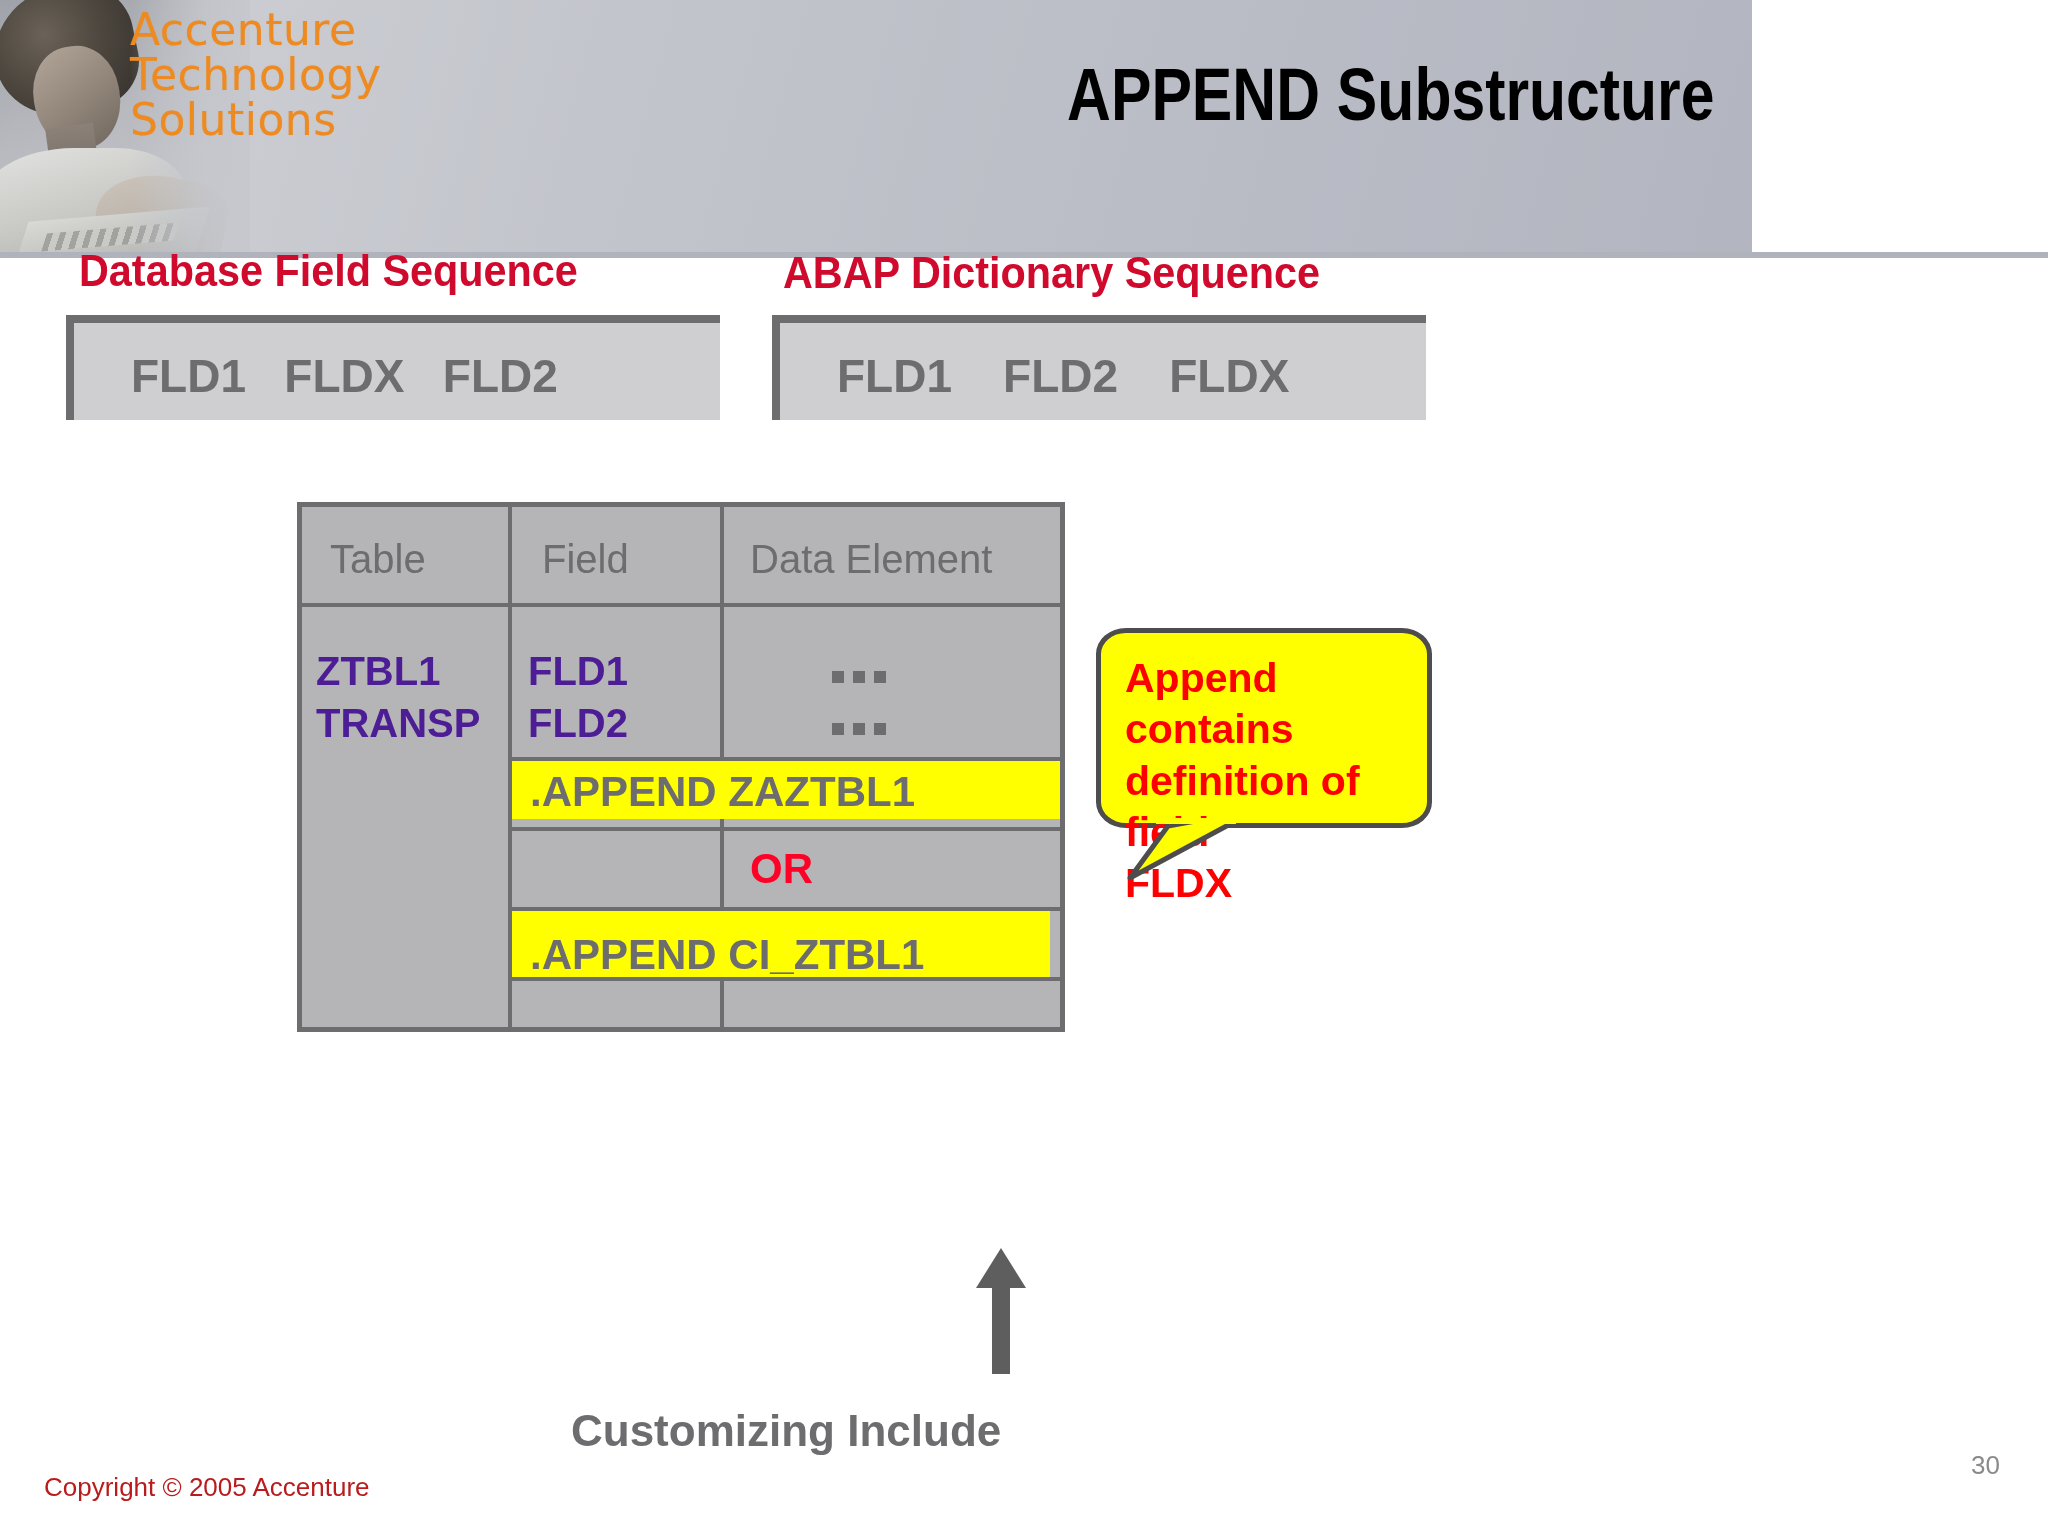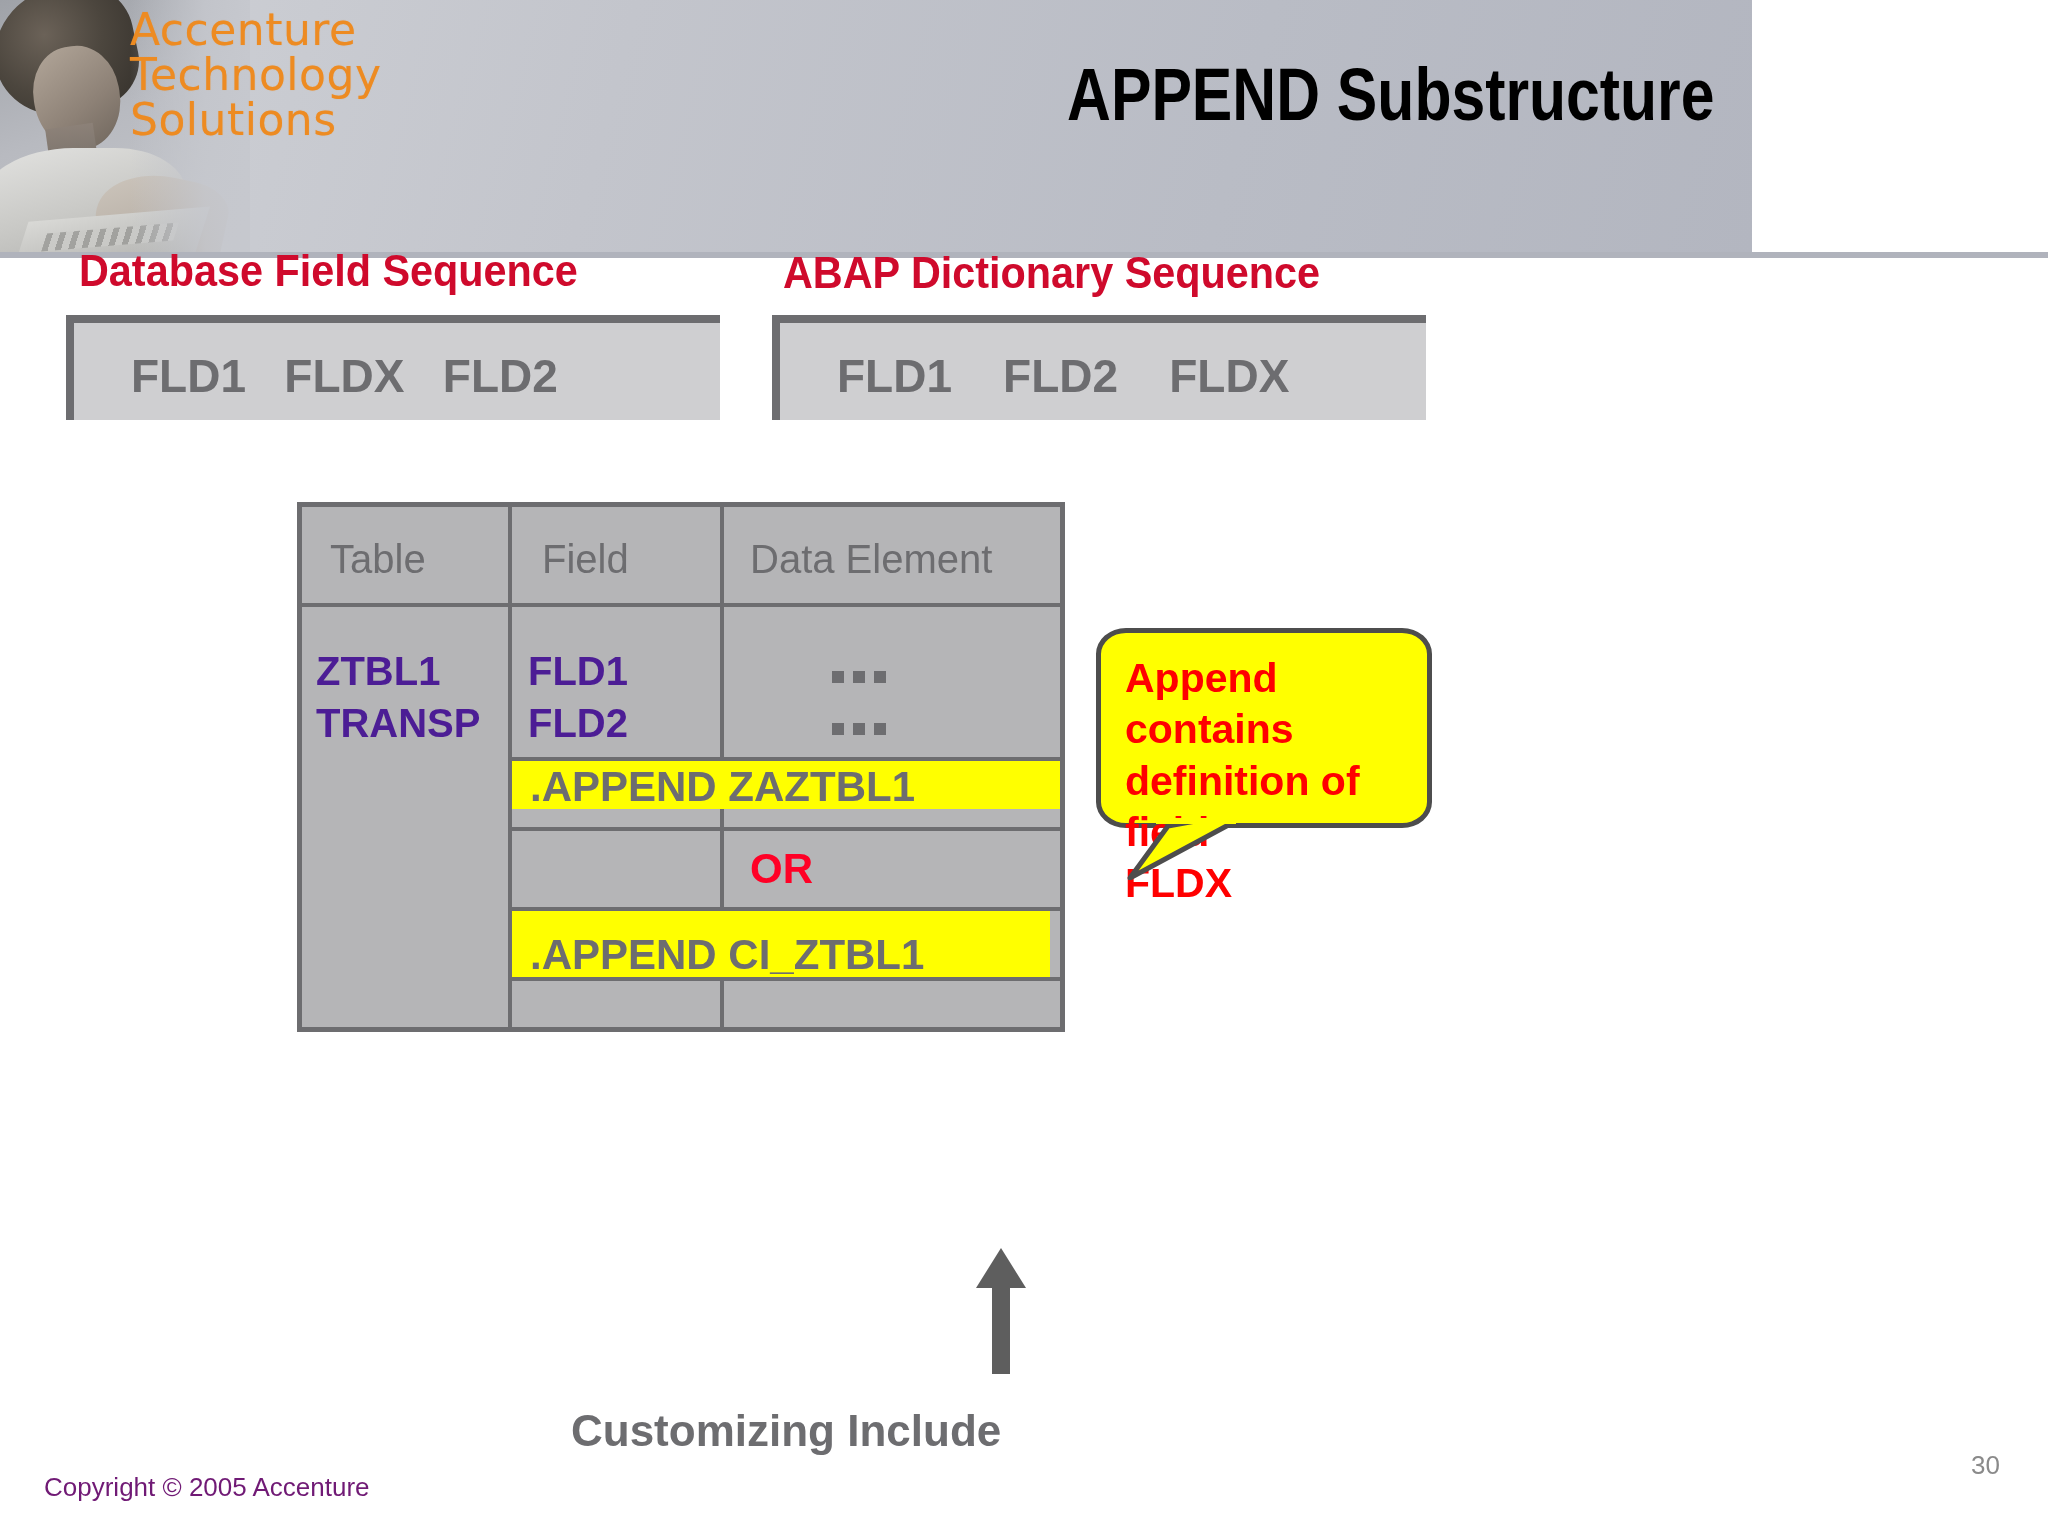--- a/index.html
+++ b/index.html
@@ -167,21 +167,21 @@
     position:absolute;left:976px;top:1248px;width:50px;height:126px;
   }
   .bottom-label{
     position:absolute;left:571px;top:1406px;
     color:#6d6d70;font-size:44px;font-weight:bold;white-space:nowrap;
   }
 
   
   .copyright{
     position:absolute;left:44px;top:1472px;
-    color:#701a75;font-size:26px;
+    color:#b91c1c;font-size:26px;
   }
   .pagenum{
     position:absolute;right:48px;top:1450px;
     color:#8a8a8a;font-size:26px;
   }
 </style>
 </head>
 <body>
 
 <div class="banner">
@@ -241,21 +241,21 @@
       <i></i>
   </div>
   <div class="dots" style="left:530px;top:216px;">
     <i></i>
       <i></i>
       <i></i>
   </div>
 
   <div class="hline" style="left:206px;top:250px;width:552px;"></div>
 
-  <div class="yellowbar" style="left:210px;top:254px;width:548px;height:48px;">
+  <div class="yellowbar" style="left:210px;top:254px;width:548px;height:58px;">
     <span>.APPEND  ZAZTBL1</span>
   </div>
 
   <div class="hline" style="left:206px;top:320px;width:552px;"></div>
 
   <div class="or-txt" style="left:448px;top:338px;">OR</div>
   <div class="hline" style="left:206px;top:400px;width:552px;"></div>
 
   <div class="yellowbar" style="left:210px;top:404px;width:538px;height:66px;align-items:flex-end;">
     <span>.APPEND CI_ZTBL1</span>

